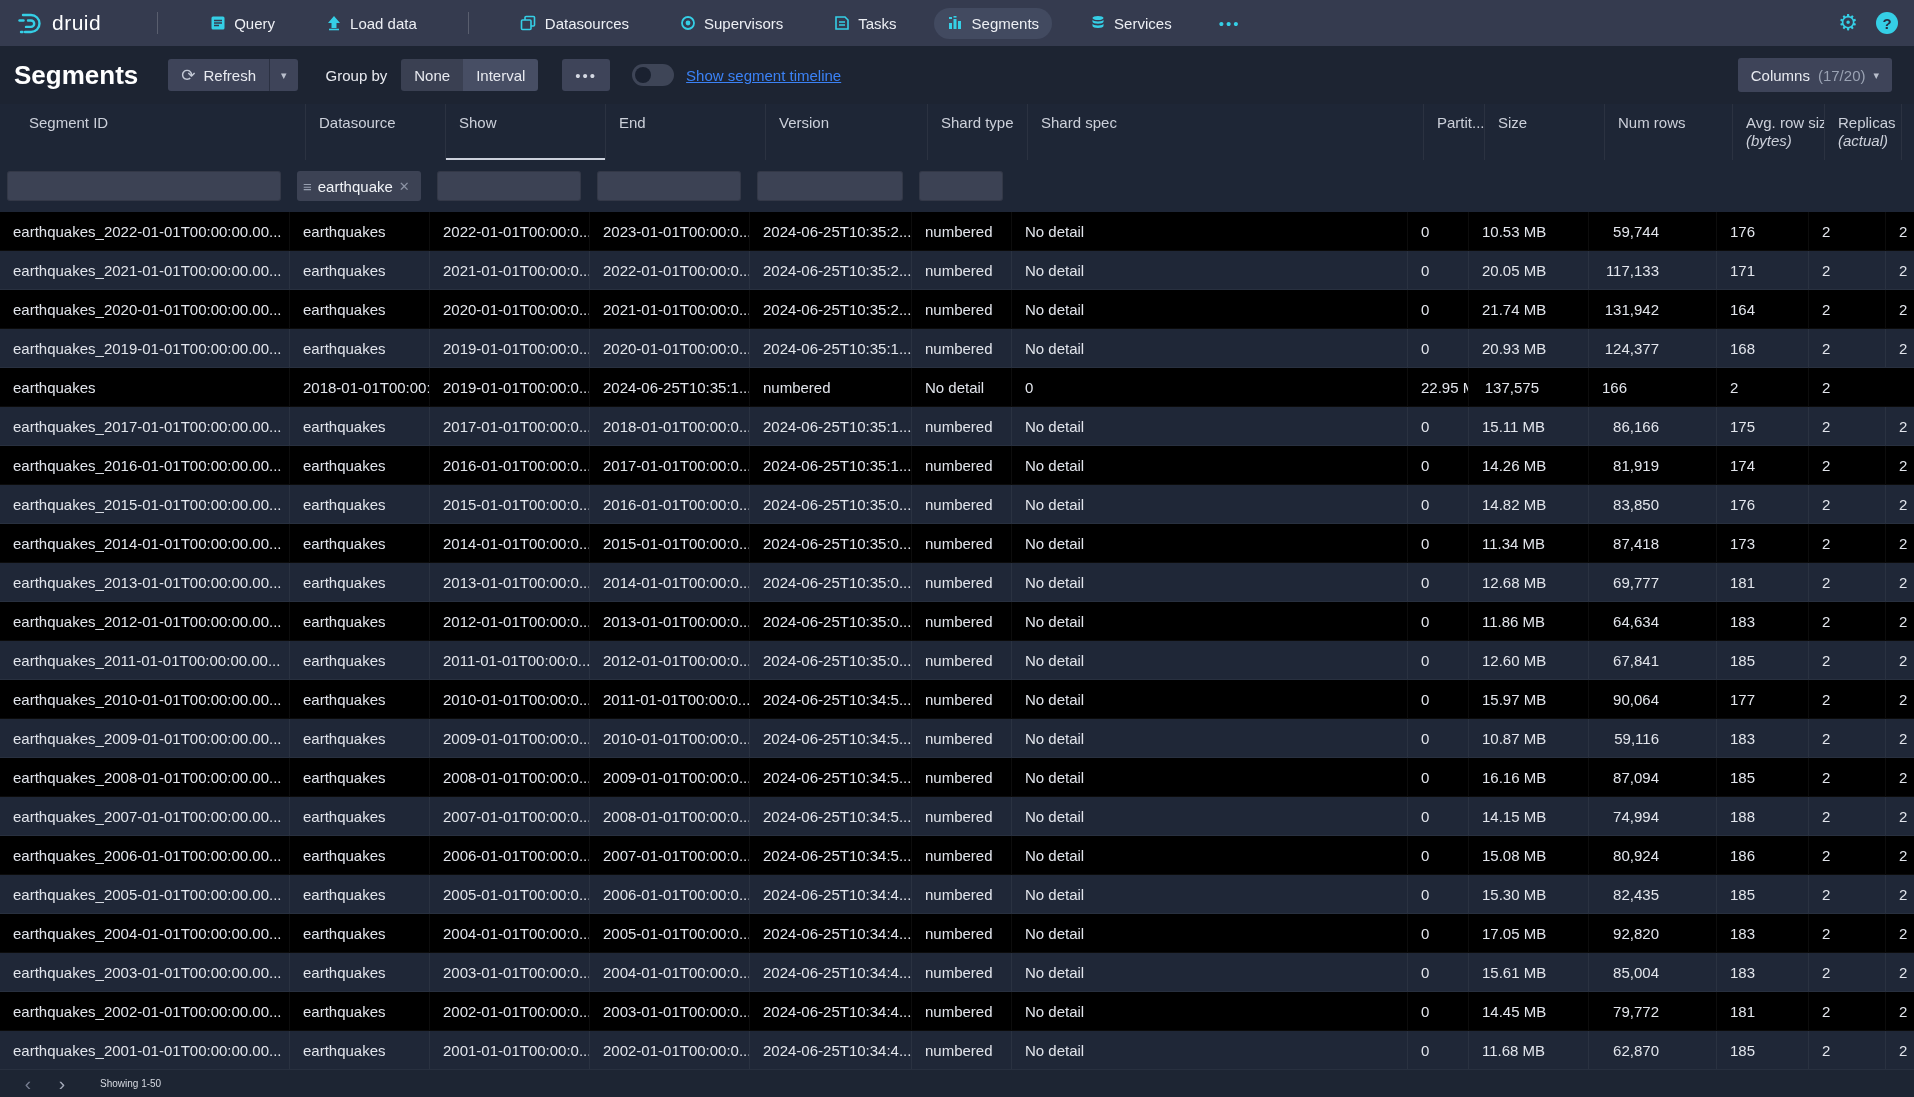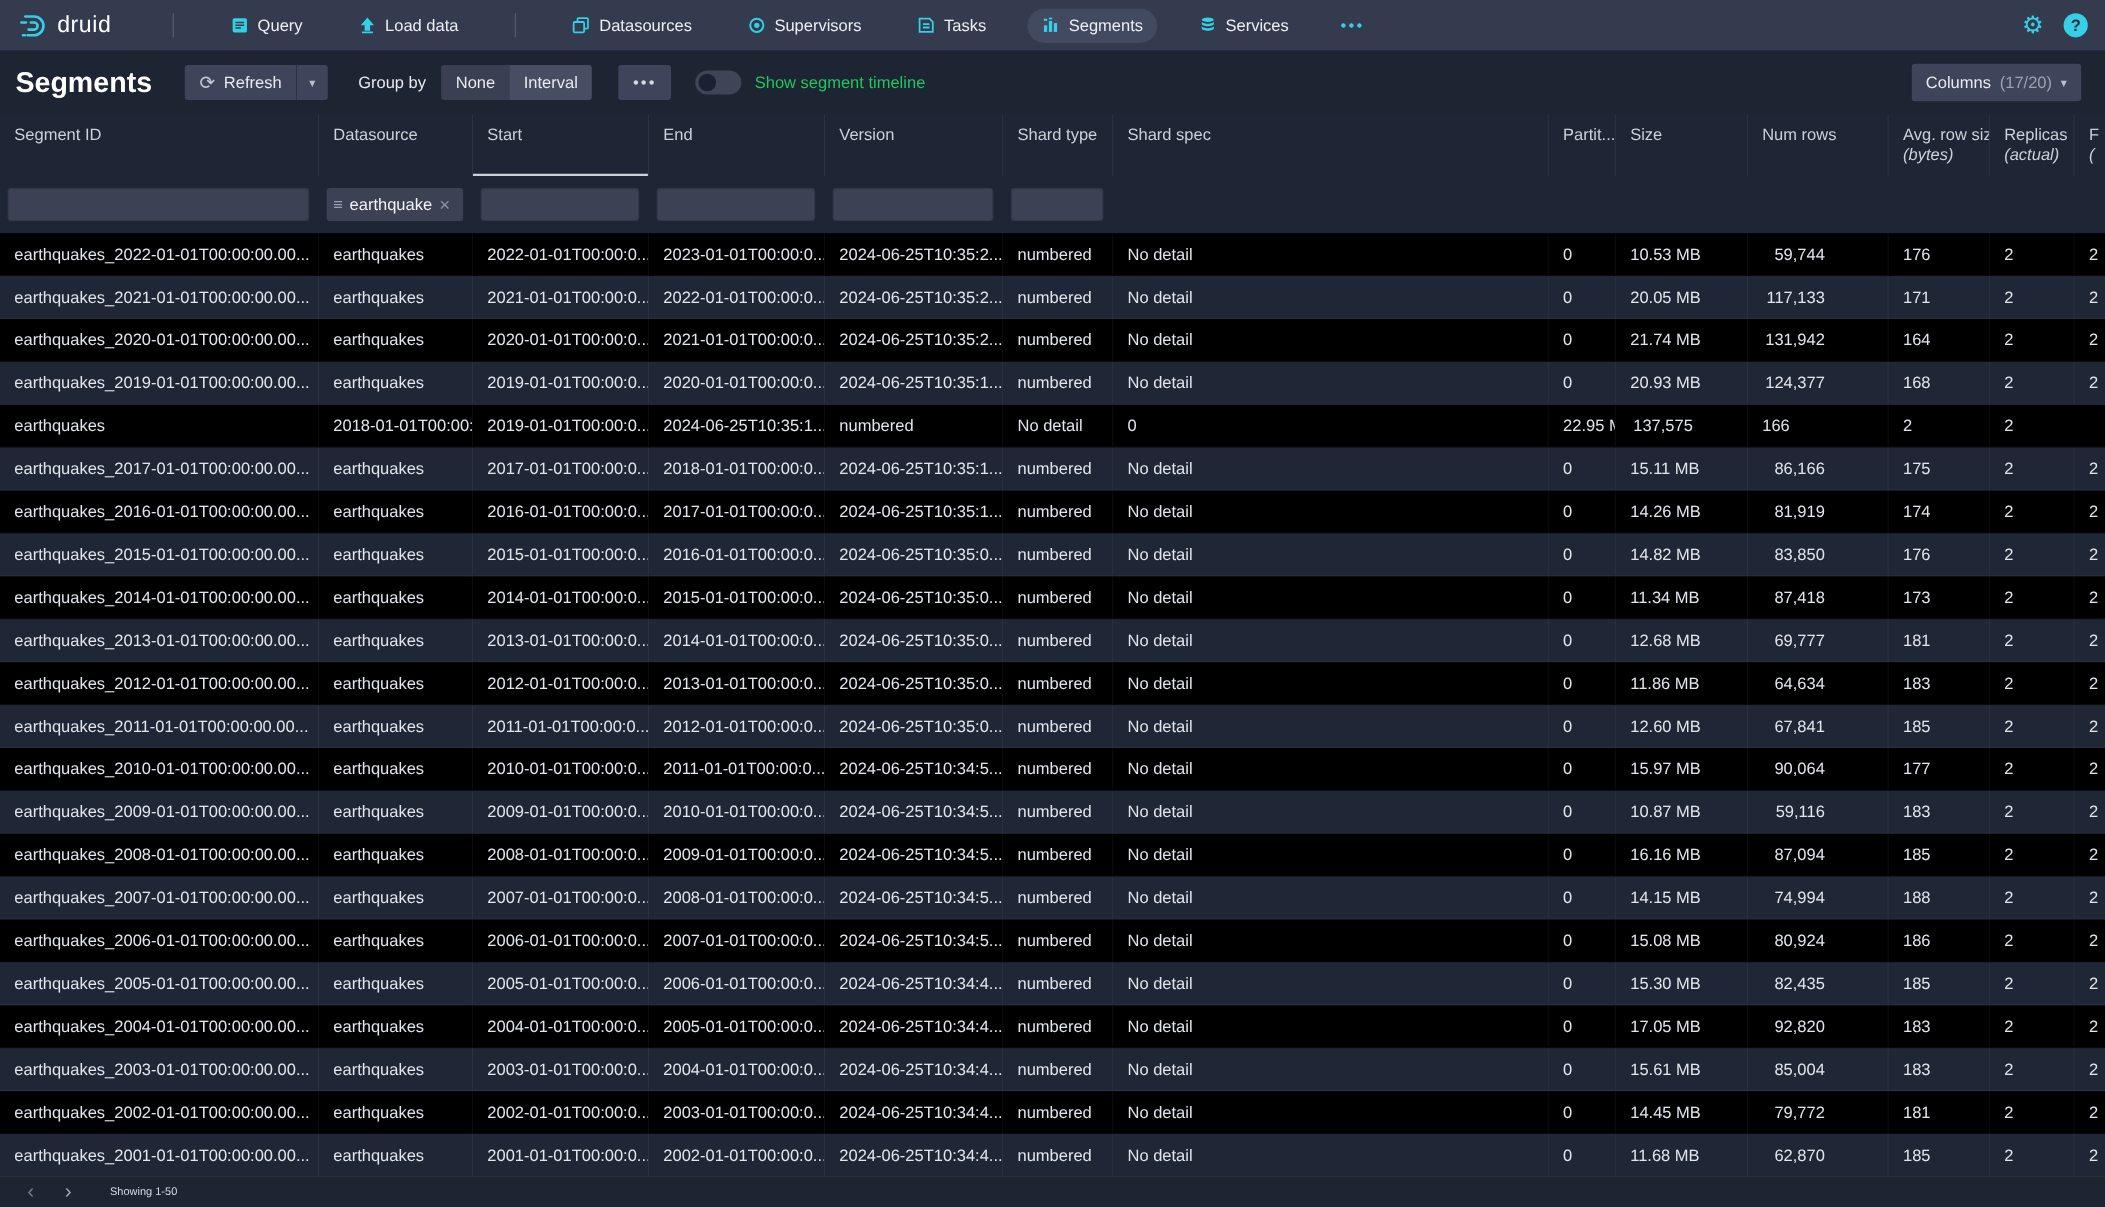--- a/index.html
+++ b/index.html
@@ -34,27 +34,27 @@
   .caret-glyph { font-size:11px; color:#B9BFCC; }
   .groupby-label { font-size:15px; color:#E8EAF0; margin-right:14px; }
   .seg-group { display:inline-flex; margin-right:12px; }
   .seg-group .btn.first { border-radius:3px 0 0 3px; background:#3A4052; }
   .seg-group .btn.last  { border-radius:0 3px 3px 0; background:#474E64; }
   .more-btn { margin-left:12px; letter-spacing:2px; color:#D4D8E2; }
   .switch { margin-left:22px; width:42px; height:22px; border-radius:11px; background:#3E4557;
     position:relative; cursor:pointer; flex:none; }
   .switch .knob { position:absolute; left:3px; top:3px; width:16px; height:16px; border-radius:50%;
     background:#1A2130; }
-  .switch-label { font-size:15px; color:#22c55e; margin-left:12px; }
+  .switch-label { font-size:15px; color:#3b82f6; margin-left:12px;text-decoration:underline; }
   .columns-btn { margin-left:auto; margin-right:8px; height:34px; }
   .columns-count { color:#9AA2B3; }
 
   
   .grid-row { display:grid; grid-template-columns:290px 140px 160px 160px 162px 100px 396px 61px 120px 128px 92px 77px 28px; }
-  .thead { height:56px; }
+  .thead { height:56px;margin-left:16px; }
   .th { padding:10px 0 0 13px; font-size:15px; color:#CCD0DA; border-right:1px solid rgba(255,255,255,.06);
     overflow:hidden; white-space:nowrap; cursor:pointer; line-height:18px; }
   .th:last-child { border-right:none; }
   .th .sub { font-style:italic; display:block; }
   .th.sorted { box-shadow:inset 0 -2px 0 rgba(219,224,234,.92); }
 
   .filters { height:52px; align-items:center; }
   .fcell { padding:0 8px 0 7px; border-right:1px solid rgba(255,255,255,0); overflow:hidden; }
   .filter-input { width:100%; height:30px; background:#3C4254; border:none; border-radius:3px;
     color:#EDEFF4; font-size:14px; padding:0 8px; font-family:inherit; box-shadow:inset 0 0 0 1px rgba(0,0,0,.15); }
@@ -204,21 +204,21 @@
   <button class="btn columns-btn">
     <span>Columns</span>
     <span class="columns-count">(17/20)</span>
     <span class="caret-glyph">▾</span>
   </button>
 </div>
 
 <div class="grid-row thead">
   <div class="th"><span>Segment ID</span></div>
   <div class="th"><span>Datasource</span></div>
-  <div class="th sorted"><span>Start</span></div>
+  <div class="th sorted"><span>Show</span></div>
   <div class="th"><span>End</span></div>
   <div class="th"><span>Version</span></div>
   <div class="th"><span>Shard type</span></div>
   <div class="th"><span>Shard spec</span></div>
   <div class="th"><span>Partit...</span></div>
   <div class="th"><span>Size</span></div>
   <div class="th"><span>Num rows</span></div>
   <div class="th"><span>Avg. row size</span><span class="sub">(bytes)</span></div>
   <div class="th"><span>Replicas</span><span class="sub">(actual)</span></div>
   <div class="th"><span>F</span><span class="sub">(</span></div>

